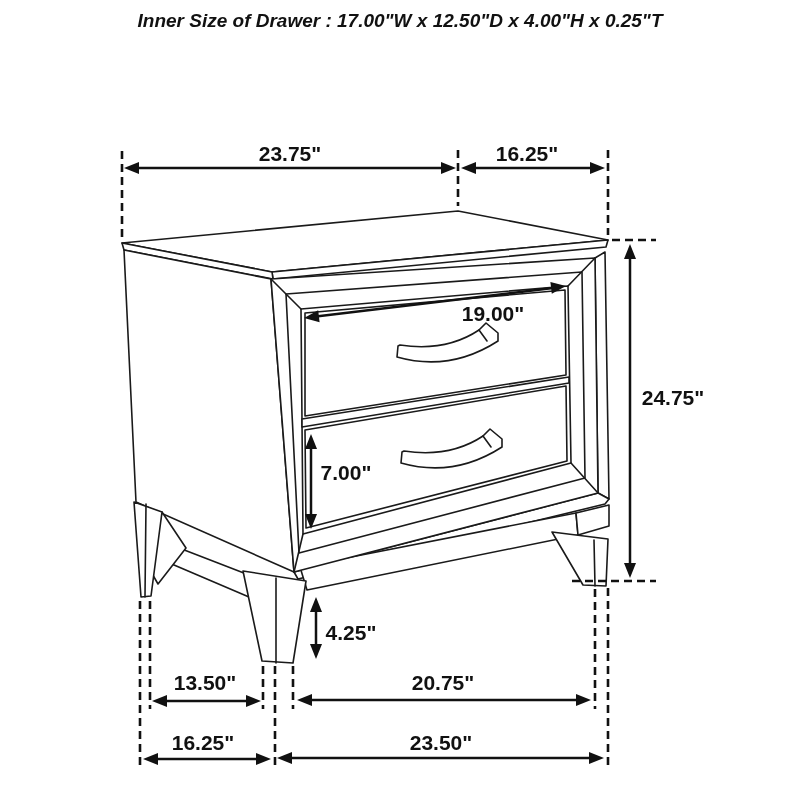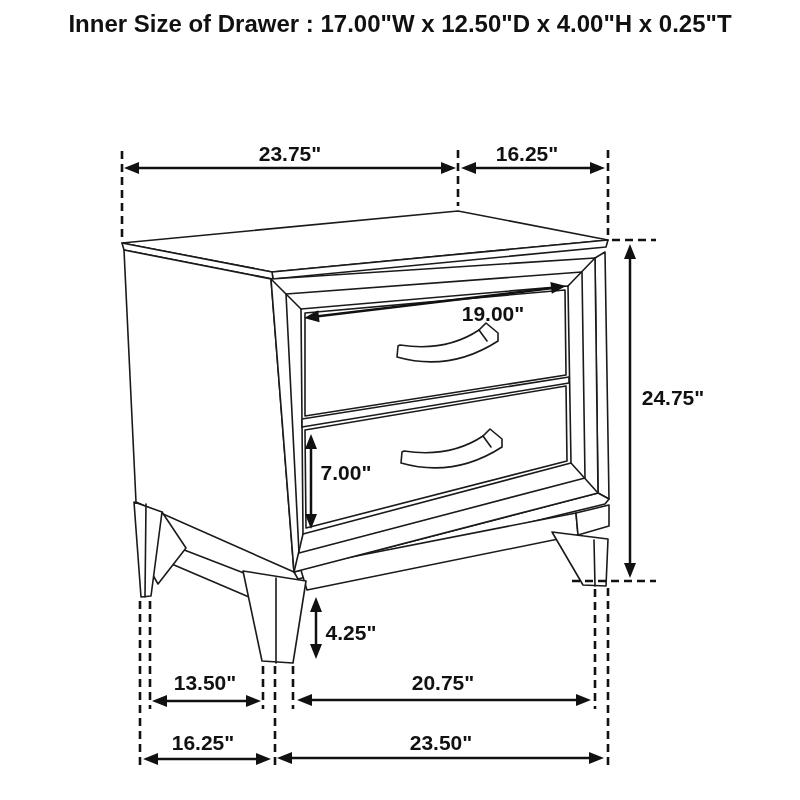--- a/index.html
+++ b/index.html
@@ -1,17 +1,17 @@
 <!DOCTYPE html>
 <html><head>
 <meta charset="utf-8">
 <style>
   html,body{margin:0;padding:0;background:#ffffff;width:800px;height:800px;overflow:hidden;}
   .stage{position:relative;width:800px;height:800px;background:#fff;font-family:"Liberation Sans",sans-serif;}
-  .title{position:absolute;top:10px;left:0;width:800px;text-align:center;font-size:24px;font-weight:bold;color:#111;letter-spacing:0px;}
+  .title{position:absolute;top:10px;left:0;width:800px;text-align:center;font-size:19px;font-weight:bold;color:#111;letter-spacing:0px;font-style:italic;}
   svg{position:absolute;left:0;top:0;}
   .fl{fill:#ffffff;stroke:#1a1a1a;stroke-width:1.6;stroke-linejoin:round;}
   .ln{fill:none;stroke:#1a1a1a;stroke-width:1.6;stroke-linejoin:round;stroke-linecap:round;}
   .dim{stroke:#111;stroke-width:2.5;fill:none;}
   .dash{stroke:#111;stroke-width:2.6;fill:none;stroke-dasharray:8 5;}
   .ah{fill:#111;stroke:none;}
   .lbl{font-family:"Liberation Sans",sans-serif;font-size:21px;font-weight:bold;fill:#111;}
 </style>
 </head>
 <body>

